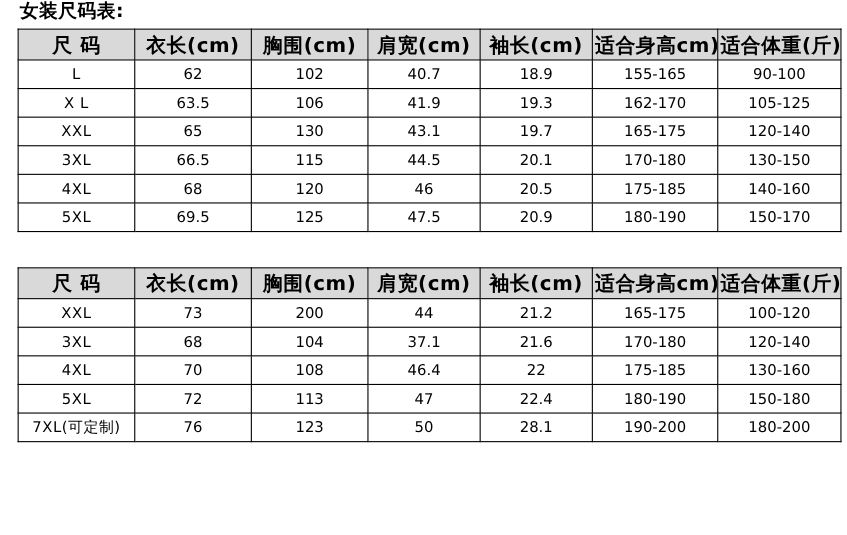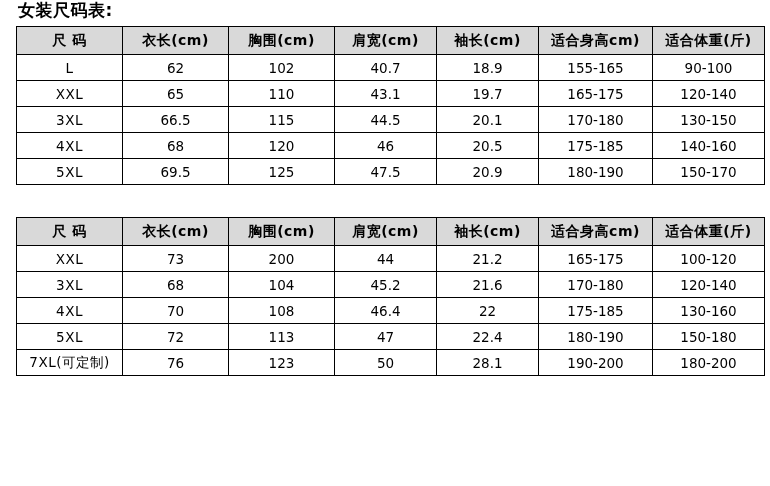--- a/index.html
+++ b/index.html
@@ -48,21 +48,21 @@
     vertical-align: middle;
     height: 25px;
     font-size: 13.5px;
     padding: 0 2px;
     white-space: nowrap;
     overflow: hidden;
   }
   table.size-table thead th {
     background: #d9d9d9;
     font-weight: bold;
-    font-size: 14px;
+    font-size: 18px;
     height: 27px;
     letter-spacing: 0.5px;
   }
   table.size-table tbody td {
     background: #ffffff;
     font-weight: normal;
   }
   table.size-table tbody td.size-cell {
     letter-spacing: 0.5px;
   }
@@ -106,23 +106,32 @@
       <tr>
         <td class="size-cell">L</td>
         <td>62</td>
         <td>102</td>
         <td>40.7</td>
         <td>18.9</td>
         <td>155-165</td>
         <td>90-100</td>
       </tr>
       <tr>
+        <td class="size-cell">X L</td>
+        <td>63.5</td>
+        <td>106</td>
+        <td>41.9</td>
+        <td>19.3</td>
+        <td>162-170</td>
+        <td>105-125</td>
+      </tr>
+      <tr>
         <td class="size-cell">XXL</td>
         <td>65</td>
-        <td>110</td>
+        <td>130</td>
         <td>43.1</td>
         <td>19.7</td>
         <td>165-175</td>
         <td>120-140</td>
       </tr>
       <tr>
         <td class="size-cell">3XL</td>
         <td>66.5</td>
         <td>115</td>
         <td>44.5</td>
@@ -182,21 +191,21 @@
         <td>200</td>
         <td>44</td>
         <td>21.2</td>
         <td>165-175</td>
         <td>100-120</td>
       </tr>
       <tr>
         <td class="size-cell">3XL</td>
         <td>68</td>
         <td>104</td>
-        <td>45.2</td>
+        <td>37.1</td>
         <td>21.6</td>
         <td>170-180</td>
         <td>120-140</td>
       </tr>
       <tr>
         <td class="size-cell">4XL</td>
         <td>70</td>
         <td>108</td>
         <td>46.4</td>
         <td>22</td>

